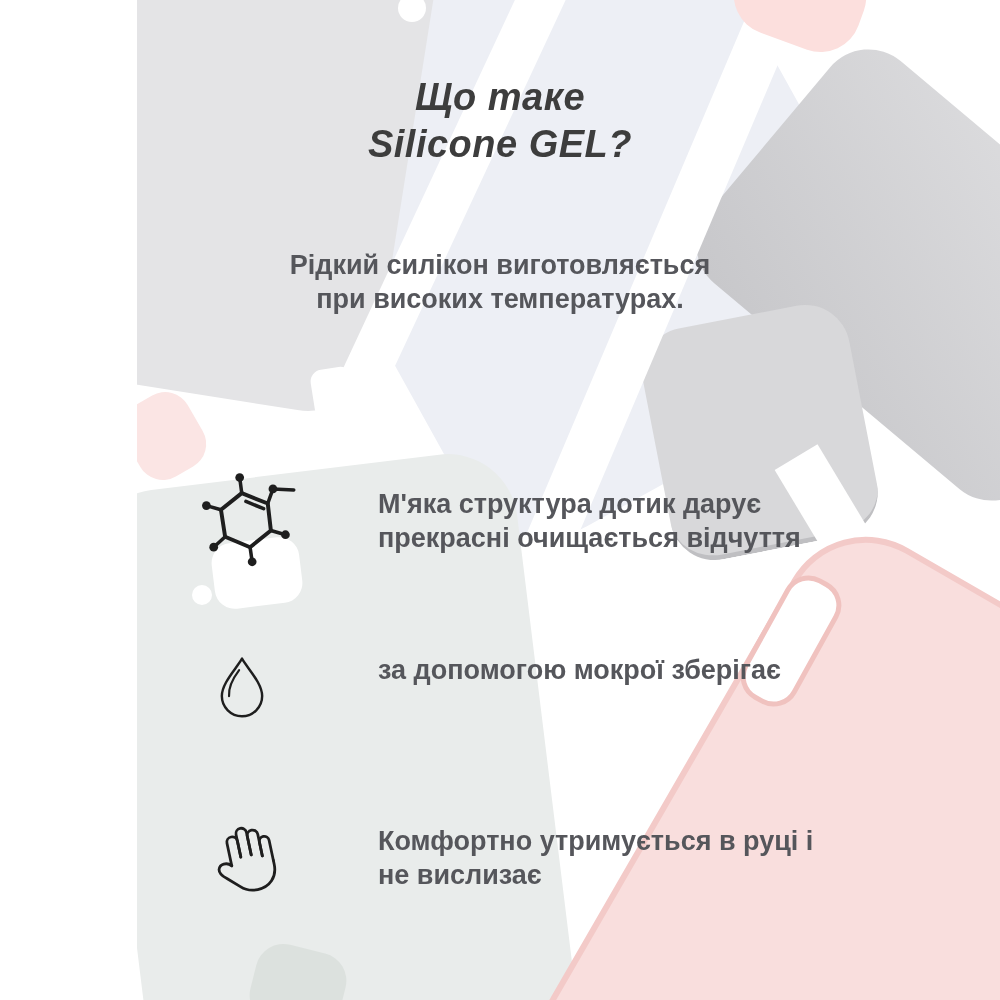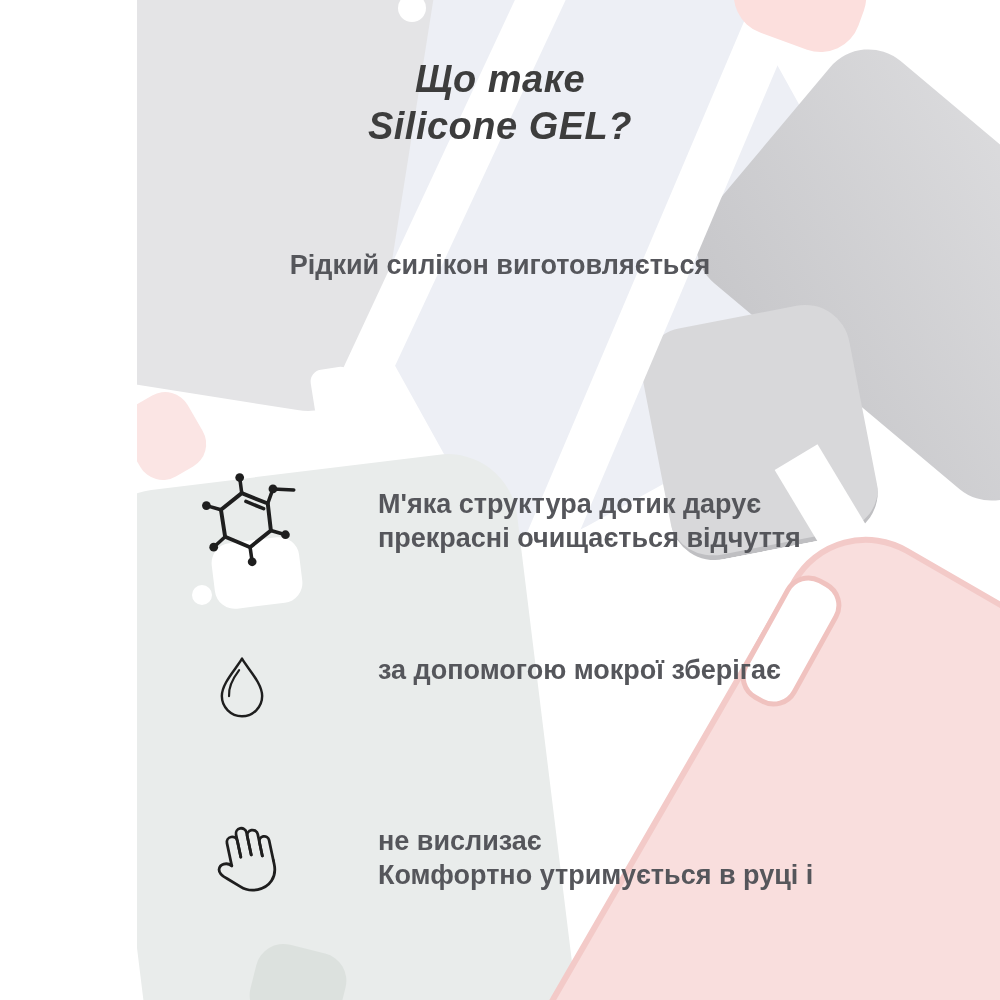--- a/index.html
+++ b/index.html
@@ -30,21 +30,21 @@
   .cut-pill-pink{left:761px;top:572px;width:50px;height:128px;border-radius:26px;
     background:#fff;border:5px solid #f0c2bf;transform:rotate(29deg);}
   .blob-mint-bottom{left:252px;top:948px;width:92px;height:80px;border-radius:28px;background:#dce1de;transform:rotate(14deg);}
   .stripe{background:#ffffff;}
   .s1{left:417px;top:-105px;width:46px;height:640px;transform:rotate(25deg);}
   .s2{left:543px;top:-125px;width:48px;height:1250px;transform:rotate(23deg);}
   .s3{left:905px;top:420px;width:50px;height:520px;transform:rotate(-31deg);}
   .left-strip{left:0;top:0;width:137px;height:1000px;background:#ffffff;}
   
   .content{position:absolute;left:0;top:0;width:1000px;height:1000px;z-index:10;}
-  .title{position:absolute;left:0;top:56px;width:1000px;text-align:center;
+  .title{position:absolute;left:0;top:74px;width:1000px;text-align:center;
     font-size:38px;line-height:47px;font-weight:bold;font-style:italic;
     letter-spacing:.5px;color:#3d3d3d;}
   .intro{position:absolute;left:0;top:248px;width:1000px;text-align:center;
     font-size:27px;line-height:34px;font-weight:bold;color:#55565b;}
   .feature{position:absolute;left:0;width:1000px;}
   .f1{top:460px;} .f2{top:630px;} .f3{top:800px;}
   .icon-box{position:absolute;color:#1e1e1e;}
   .ib1{left:196px;top:4px;width:104px;height:104px;}
   .ib2{left:206px;top:13px;width:72px;height:86px;}
   .ib3{left:204px;top:12px;width:82px;height:82px;}
@@ -82,20 +82,21 @@
 
   <div class="content">
 
     <div class="title">
       <div>Що таке</div>
       <div>Silicone GEL?</div>
     </div>
 
     <div class="intro">
       <div>Рідкий силікон виготовляється</div>
+      <div>при високих температурах.</div>
     </div>
 
     <div class="feature f1">
       <div class="icon-box ib1">
         <svg viewBox="0 0 100 100" fill="none" stroke="#1e1e1e" stroke-width="3.4" stroke-linecap="round" stroke-linejoin="round">
           <polygon points="44,28 69,38 72,64 52,80 28,70 24,44" stroke-width="3.8"></polygon>
           <path d="M48,36 L65,43"></path>
           <path d="M44,28 L42,13 M24,44 L10,40 M28,70 L17,80 M52,80 L54,94 M72,64 L86,68 M69,38 L74,24 L94,25"></path>
           <g fill="#1e1e1e" stroke="none">
             <circle cx="42" cy="13" r="4.2"></circle>
@@ -131,19 +132,19 @@
           <g transform="rotate(-12 50 55)">
             <path d="M32,62 V34 a6.5,6.5 0 0 1 13,0 V54"></path>
             <path d="M45,54 V26 a6.5,6.5 0 0 1 13,0 V54"></path>
             <path d="M58,54 V31 a6.5,6.5 0 0 1 13,0 V58"></path>
             <path d="M71,58 V41 a6,6 0 0 1 12,0 V66"></path>
             <path d="M32,62 c-5,-6 -14,-5 -16,1 c-1.5,5 2,9 7,13 l14,13 c6,6 13,8 20,8 c15,0 26,-10 26,-26 v-5"></path>
           </g>
         </svg>
       </div>
       <div class="feature-text ft3">
+        <div>Комфортно утримується в руці і</div>
         <div>не вислизає</div>
-        <div>Комфортно утримується в руці і</div>
       </div>
     </div>
 
   </div>
 </div>
 
 </body></html>

